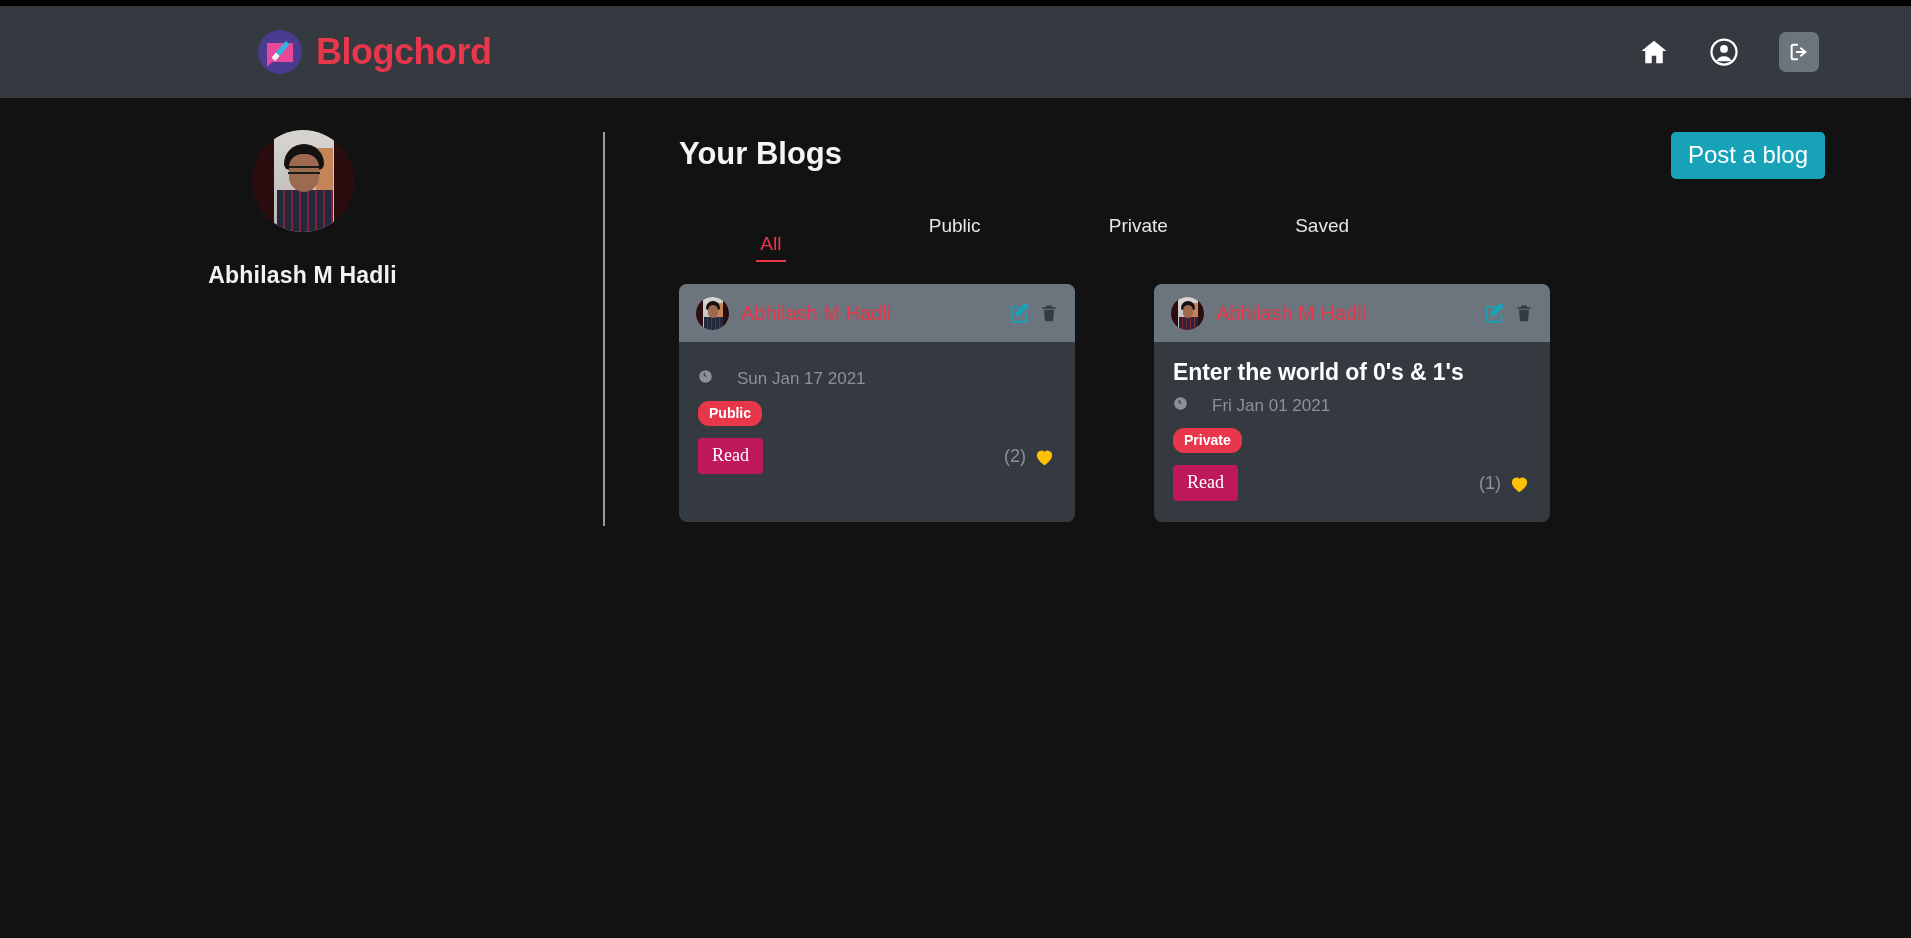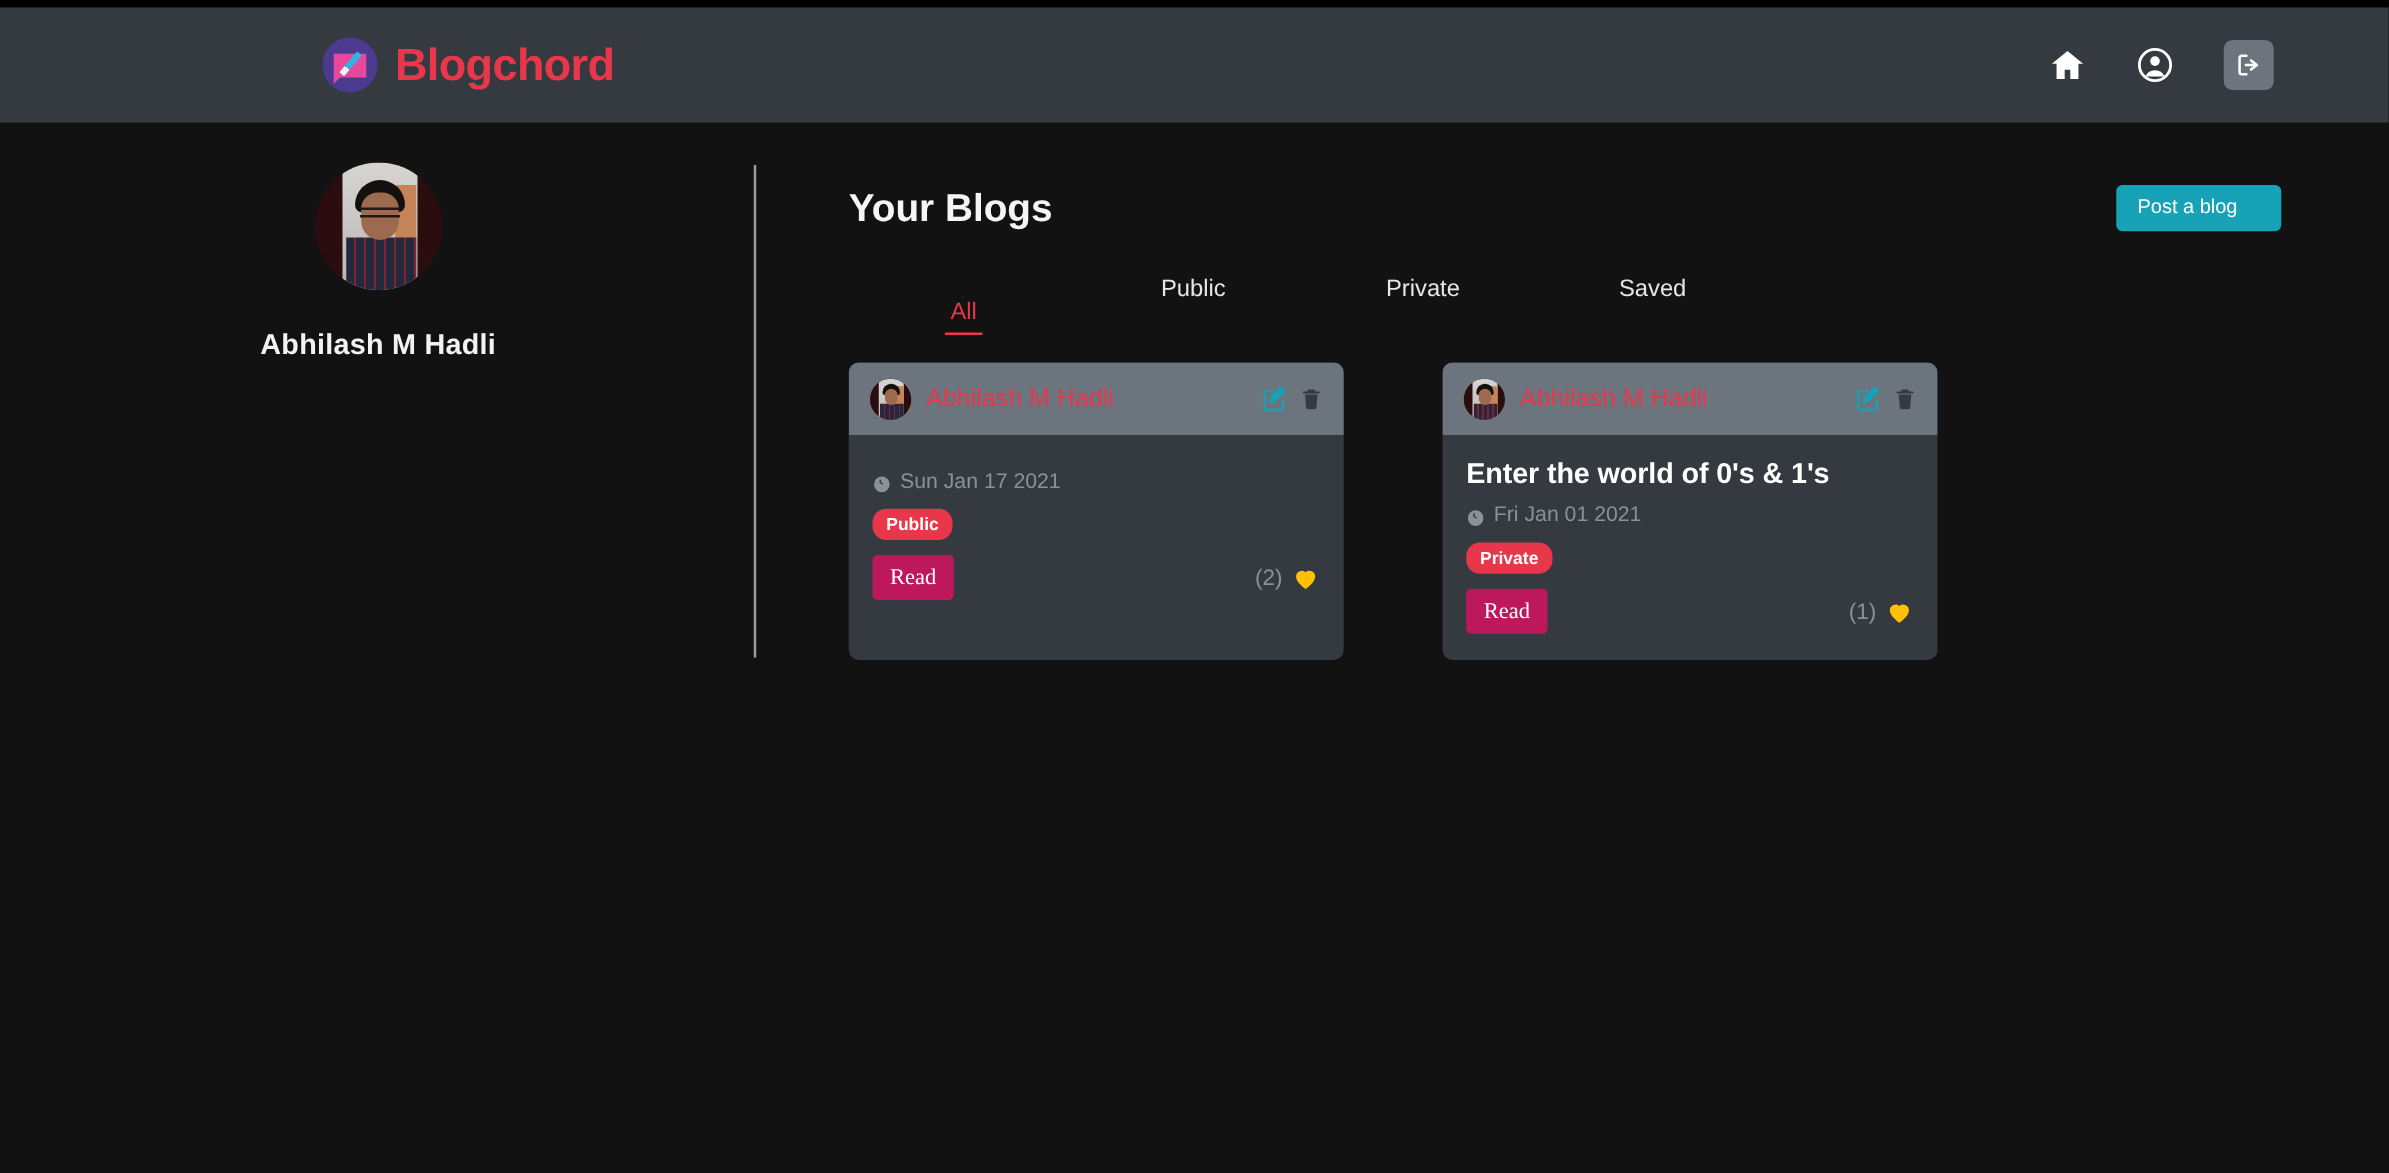--- a/index.html
+++ b/index.html
@@ -179,41 +179,41 @@
   
   .main {
     flex: 1;
     padding-left: 74px;
     padding-right: 90px;
     position: relative;
   }
 
   .main-head {
     display: flex;
-    align-items: flex-end;
+    align-items: center;
     justify-content: space-between;
     padding-top: 4px;
   }
 
   .page-title {
     color: #f5f5f5;
     font-size: 31px;
     font-weight: bold;
   }
 
   .post-blog-btn {
     background: #17a2b8;
     color: #ffffff;
     border: none;
     border-radius: 5px;
-    font-size: 16px;
+    font-size: 24px;
     font-family: "Liberation Sans", sans-serif;
-    padding: 9px 35px 10px 17px;
+    padding: 9px 17px 10px 17px;
     cursor: pointer;
-    margin-top: 20px;
+    margin-top: 4px;
     margin-right: -4px;
   }
 
   
   .tabs {
     display: flex;
     margin-top: 18px;
     width: 735px;
   }
   .tab {
@@ -322,22 +322,22 @@
 
   .card-title {
     color: #ffffff;
     font-size: 23px;
     font-weight: bold;
     letter-spacing: -0.1px;
   }
 
   .card-date {
     display: flex;
-    align-items: flex-end;
-    gap: 7px;
+    align-items: flex-start;
+    gap: 24px;
     margin-top: 10px;
     color: #8a9198;
     font-size: 17px;
   }
   .clock-icon { color: #8a9198; display: flex; }
 
   .badge {
     display: inline-block;
     margin-top: 12px;
     background: #e8364a;

